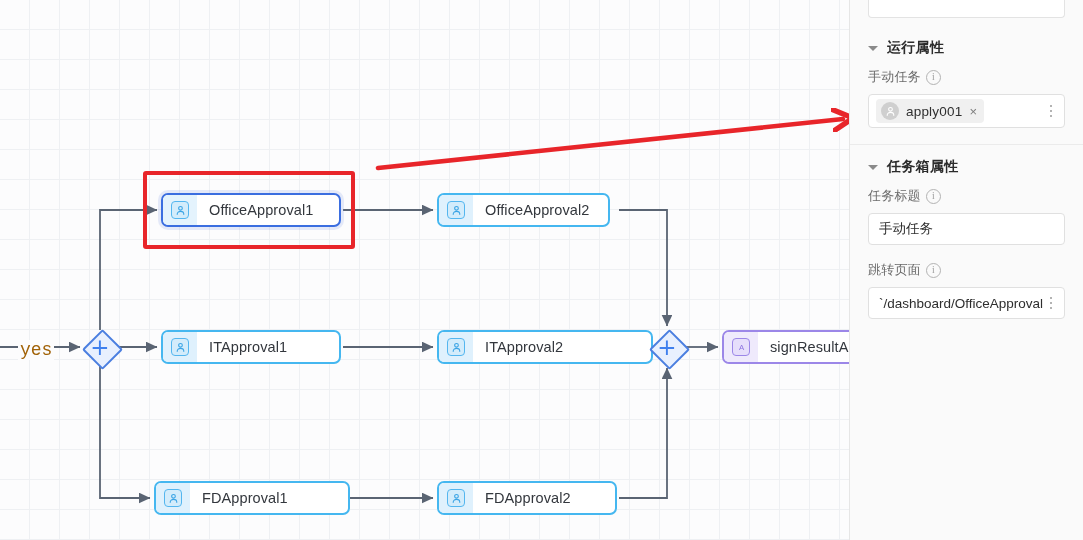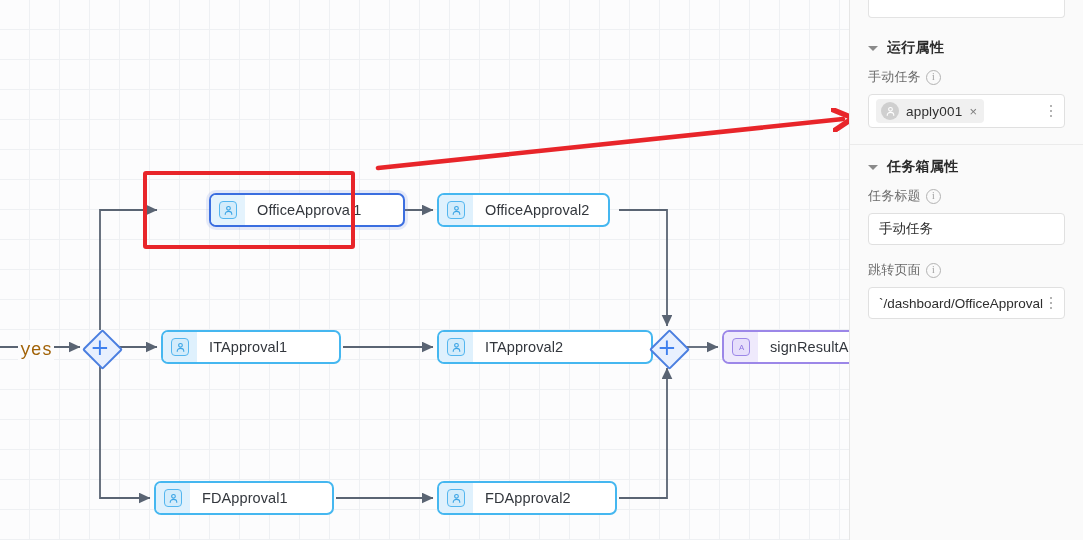--- a/index.html
+++ b/index.html
@@ -219,21 +219,21 @@
 
         <path d="M619,210 L667,210 L667,326"></path>
         <path d="M619,347 L646,347"></path>
         <path d="M619,498 L667,498 L667,368"></path>
 
         <path d="M686,347 L718,347"></path>
       </g>
     </svg>
 
     <div id="nodes-layer">
-        <div class="node user selected" style="left: 161px; top: 193px; width: 196px; margin-left: 48px;">
+        <div class="node user selected" style="left: 161px; top: 193px; width: 180px;">
           <div class="nicon">
             <div class="icon-box blue">
               <svg width="11" height="11" viewBox="0 0 12 12">
                 <circle cx="6" cy="3.6" r="2" fill="none" stroke="#3aa4e5" stroke-width="1.2"></circle>
                 <path d="M2.4 10.2c0-2 1.6-3.2 3.6-3.2s3.6 1.2 3.6 3.2" fill="none" stroke="#3aa4e5" stroke-width="1.2" stroke-linecap="round"></path>
               </svg>
             </div>
           </div>
           <div class="nlabel">OfficeApproval1</div>
         </div>
@@ -263,21 +263,21 @@
           <div class="nicon">
             <div class="icon-box blue">
               <svg width="11" height="11" viewBox="0 0 12 12">
                 <circle cx="6" cy="3.6" r="2" fill="none" stroke="#3aa4e5" stroke-width="1.2"></circle>
                 <path d="M2.4 10.2c0-2 1.6-3.2 3.6-3.2s3.6 1.2 3.6 3.2" fill="none" stroke="#3aa4e5" stroke-width="1.2" stroke-linecap="round"></path>
               </svg>
             </div>
           </div>
           <div class="nlabel">ITApproval2</div>
         </div>
-        <div class="node user" style="left: 154px; top: 481px; width: 180px;">
+        <div class="node user" style="left: 154px; top: 481px; width: 196px;">
           <div class="nicon">
             <div class="icon-box blue">
               <svg width="11" height="11" viewBox="0 0 12 12">
                 <circle cx="6" cy="3.6" r="2" fill="none" stroke="#3aa4e5" stroke-width="1.2"></circle>
                 <path d="M2.4 10.2c0-2 1.6-3.2 3.6-3.2s3.6 1.2 3.6 3.2" fill="none" stroke="#3aa4e5" stroke-width="1.2" stroke-linecap="round"></path>
               </svg>
             </div>
           </div>
           <div class="nlabel">FDApproval1</div>
         </div>

